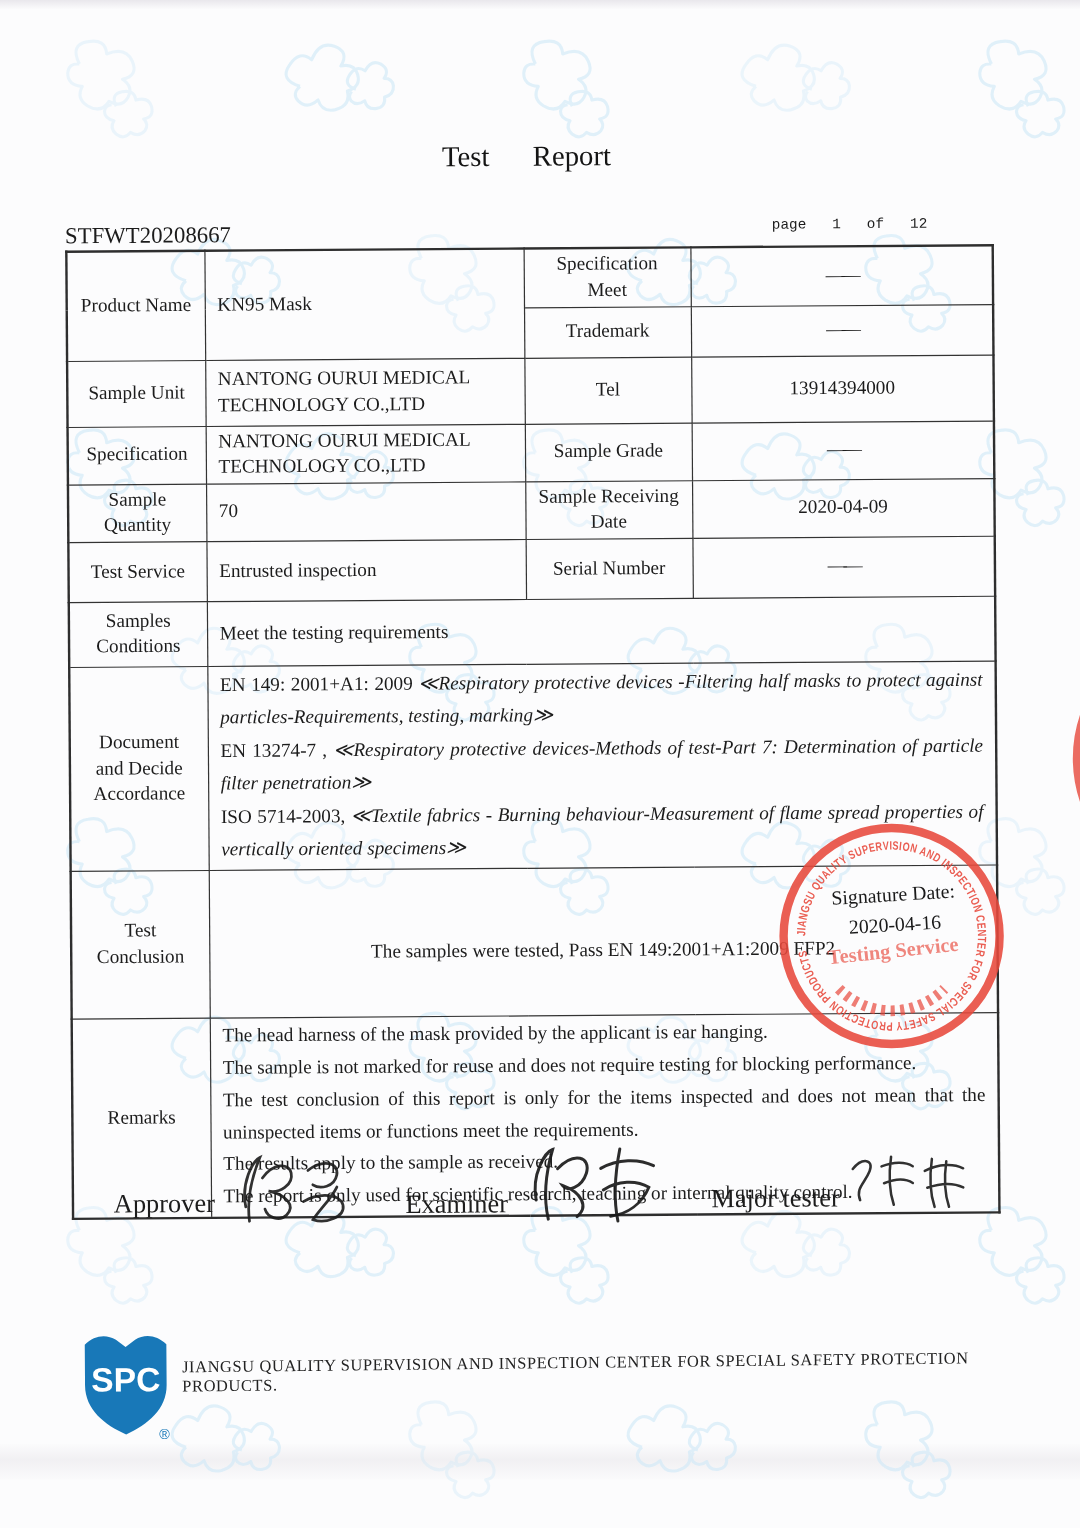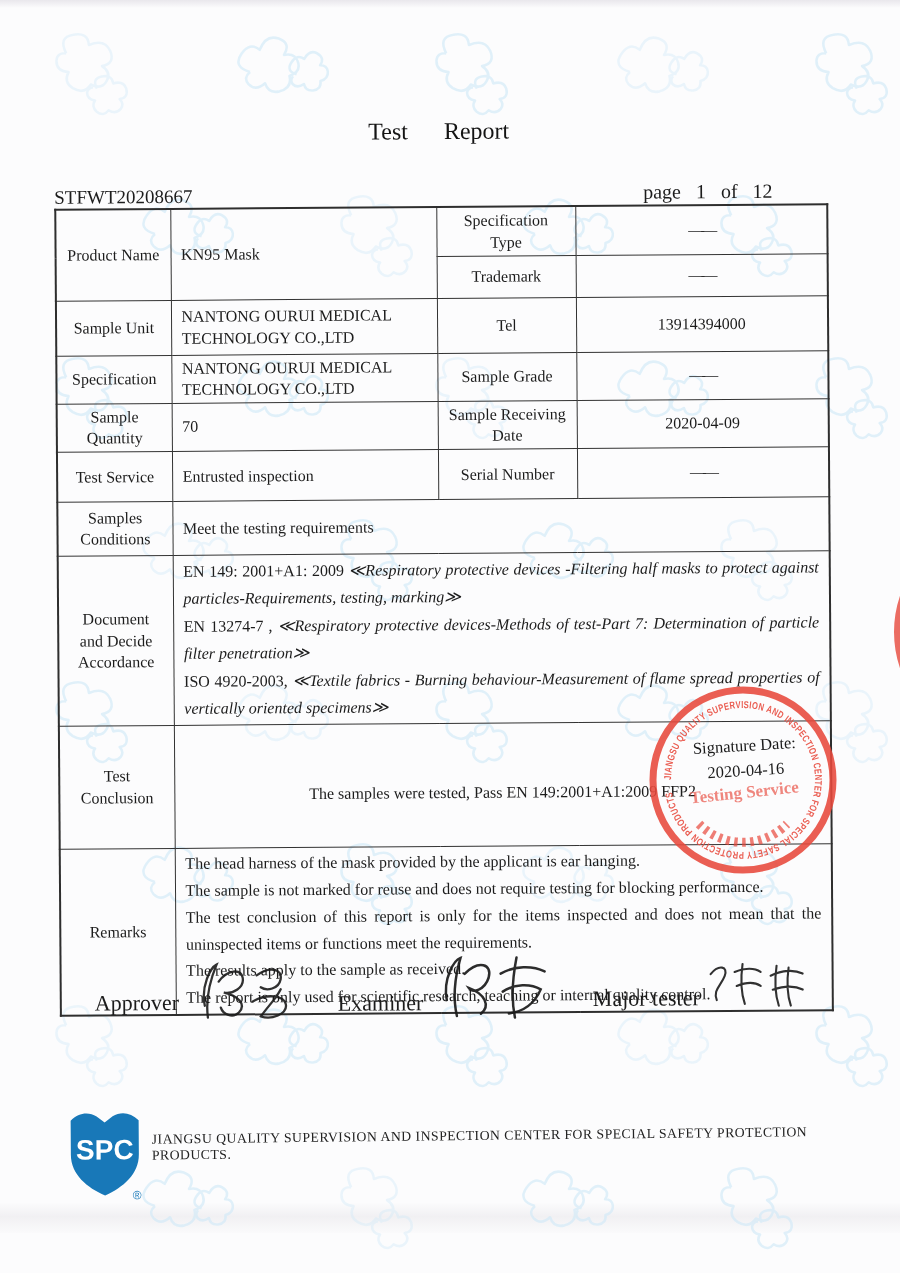--- a/index.html
+++ b/index.html
@@ -13,21 +13,21 @@
   .scan-top-edge{position:absolute;left:0;top:0;width:900px;height:8px;
     background:linear-gradient(#e9e7ec,#fcfcfd);}
   .scan-bottom-band{position:absolute;left:0;top:1203px;width:900px;height:30px;
     background:linear-gradient(#fbfbfc,#efeef1 45%,#fafafb);opacity:.85;}
   .watermark{position:absolute;inset:0;pointer-events:none;}
   .content{position:absolute;inset:0;transform:rotate(-0.4deg);transform-origin:450px 600px;}
 
   .title{position:absolute;left:0;top:118px;width:884px;text-align:center;
     font-size:24px;white-space:pre;color:#141414;}
   .report-no{position:absolute;left:57px;top:184px;font-size:19px;}
-  .page-indicator{position:absolute;left:646px;top:182px;font-size:20px;white-space:pre;}
+  .page-indicator{position:absolute;left:646px;top:182px;font-size:12px;white-space:pre;font-family:Liberation Mono, monospace;}
 
   table.report{position:absolute;left:57px;top:206px;width:772px;
     border-collapse:collapse;table-layout:fixed;}
   table.report td{border:1.5px solid #333;font-size:16px;vertical-align:middle;
     padding:2px 10px;overflow:hidden;}
   table.report{border:2px solid #2e2e2e;}
   td.lbl{text-align:center;padding:2px 4px;line-height:1.35;}
   td.val{text-align:left;line-height:1.35;}
   td.ctr{text-align:center;}
   .dash{letter-spacing:-3px;}
@@ -119,21 +119,21 @@
       <colgroup>
           <col style="width:115px">
           <col style="width:266px">
           <col style="width:139px">
           <col style="width:252px">
         </colgroup>
       <tbody>
           <tr style="height:49px">
         <td class="lbl" rowspan="2">Product Name</td>
         <td class="val" rowspan="2">KN95 Mask</td>
-        <td class="lbl">Specification Type</td>
+        <td class="lbl">Specification Meet</td>
         <td class="ctr dash">——</td>
       </tr>
       <tr style="height:42px">
         <td class="lbl">Trademark</td>
         <td class="ctr dash">——</td>
       </tr>
       <tr style="height:55px">
         <td class="lbl">Sample Unit</td>
         <td class="val">NANTONG OURUI MEDICAL TECHNOLOGY CO.,LTD</td>
         <td class="lbl">Tel</td>
@@ -159,21 +159,21 @@
       </tr>
       <tr style="height:54px">
         <td class="lbl">Samples Conditions</td>
         <td class="val" colspan="3">Meet the testing requirements</td>
       </tr>
       <tr style="height:139px">
         <td class="lbl">Document and Decide Accordance</td>
         <td class="doc-cell" colspan="3">
           <div class="doc-line"><span>EN 149: 2001+A1: 2009 </span><i>≪Respiratory protective devices -Filtering half masks to protect against particles-Requirements, testing, marking≫</i></div>
           <div class="doc-line"><span>EN 13274-7 , </span><i>≪Respiratory protective devices-Methods of test-Part 7: Determination of particle filter penetration≫</i></div>
-          <div class="doc-line"><span>ISO 4920-2003, </span><i>≪Textile fabrics - Burning behaviour-Measurement of flame spread properties of vertically oriented specimens≫</i></div>
+          <div class="doc-line"><span>ISO 5714-2003, </span><i>≪Textile fabrics - Burning behaviour-Measurement of flame spread properties of vertically oriented specimens≫</i></div>
         </td>
       </tr>
       <tr style="height:123px">
         <td class="lbl">Test Conclusion</td>
         <td class="conclusion-cell" colspan="3">
           <div class="conclusion-text">The samples were tested, Pass EN 149:2001+A1:2009 FFP2</div>
         </td>
       </tr>
       <tr style="height:137px">
         <td class="lbl">Remarks</td>

